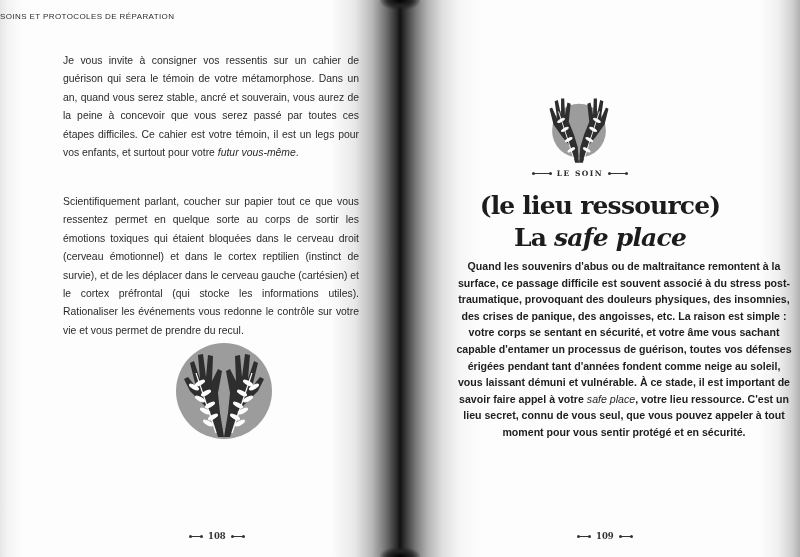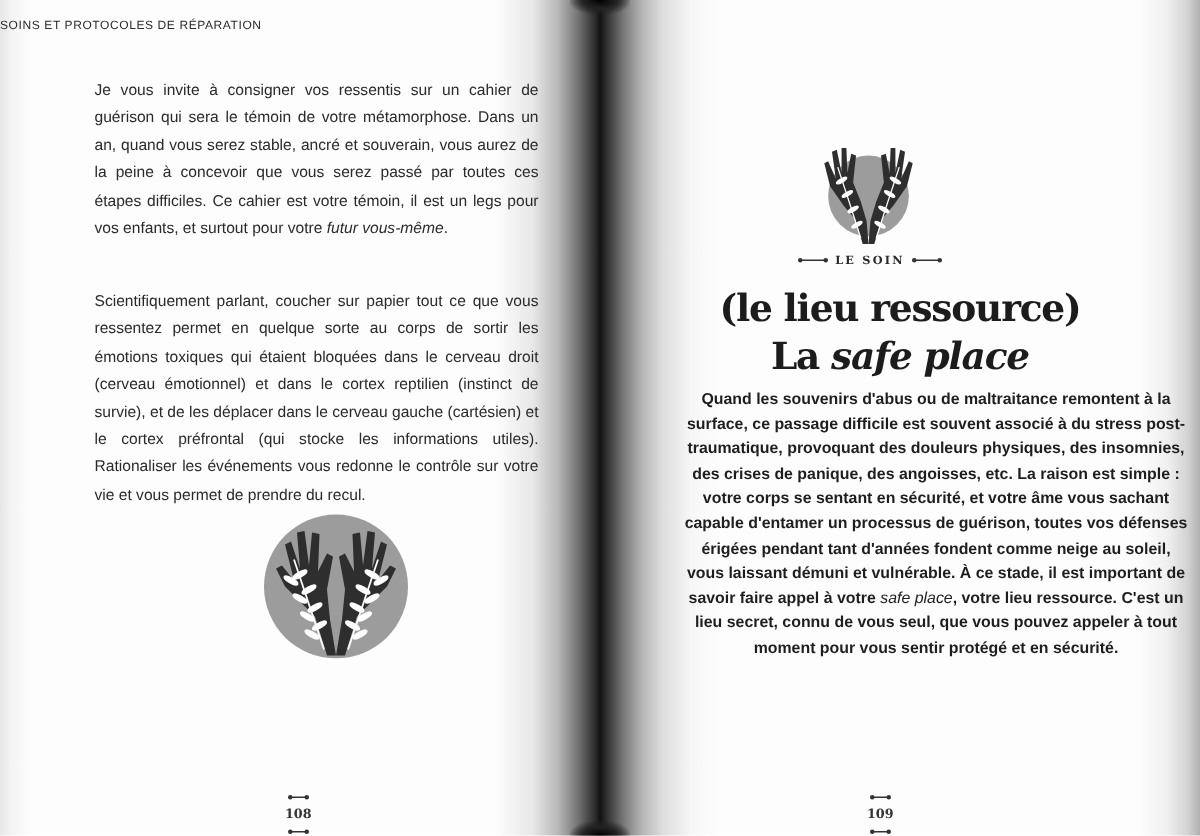--- a/index.html
+++ b/index.html
@@ -65,21 +65,21 @@
     position: absolute; top: 258px; left: 430px; width: 340px; text-align: center;
     font-size: 10.6px; line-height: 16.6px; color: #1e1e1e; font-weight: bold;
     font-family: "Liberation Sans", sans-serif;
     margin-left: 24px;
   }
   .intro p { margin: 0; }
   .intro .it { font-style: italic; font-weight: normal; }
 
   .folio {
     position: absolute; top: 531px; display: flex; align-items: center; gap: 6px;
-    font-family: "DejaVu Serif", serif; font-weight: bold; font-size: 8.5px; color: #333; flex-direction: column;
+    font-family: "DejaVu Serif", serif; font-weight: bold; font-size: 8.5px; color: #333;
   }
   .folio-left { left: 190px; }
   .folio-right { left: 578px; }
   .folio .dash { width: 12px; }
 </style>
 </head>
 <body>
 
 <div class="spread">
   <div class="page page-left"></div>

